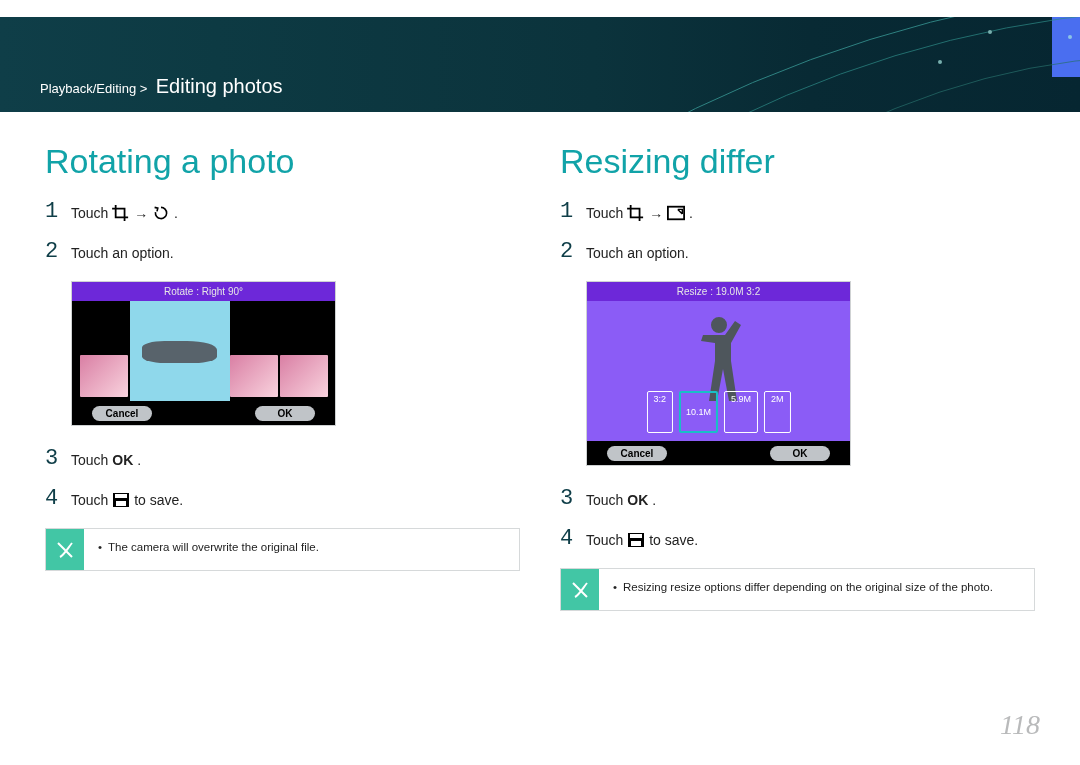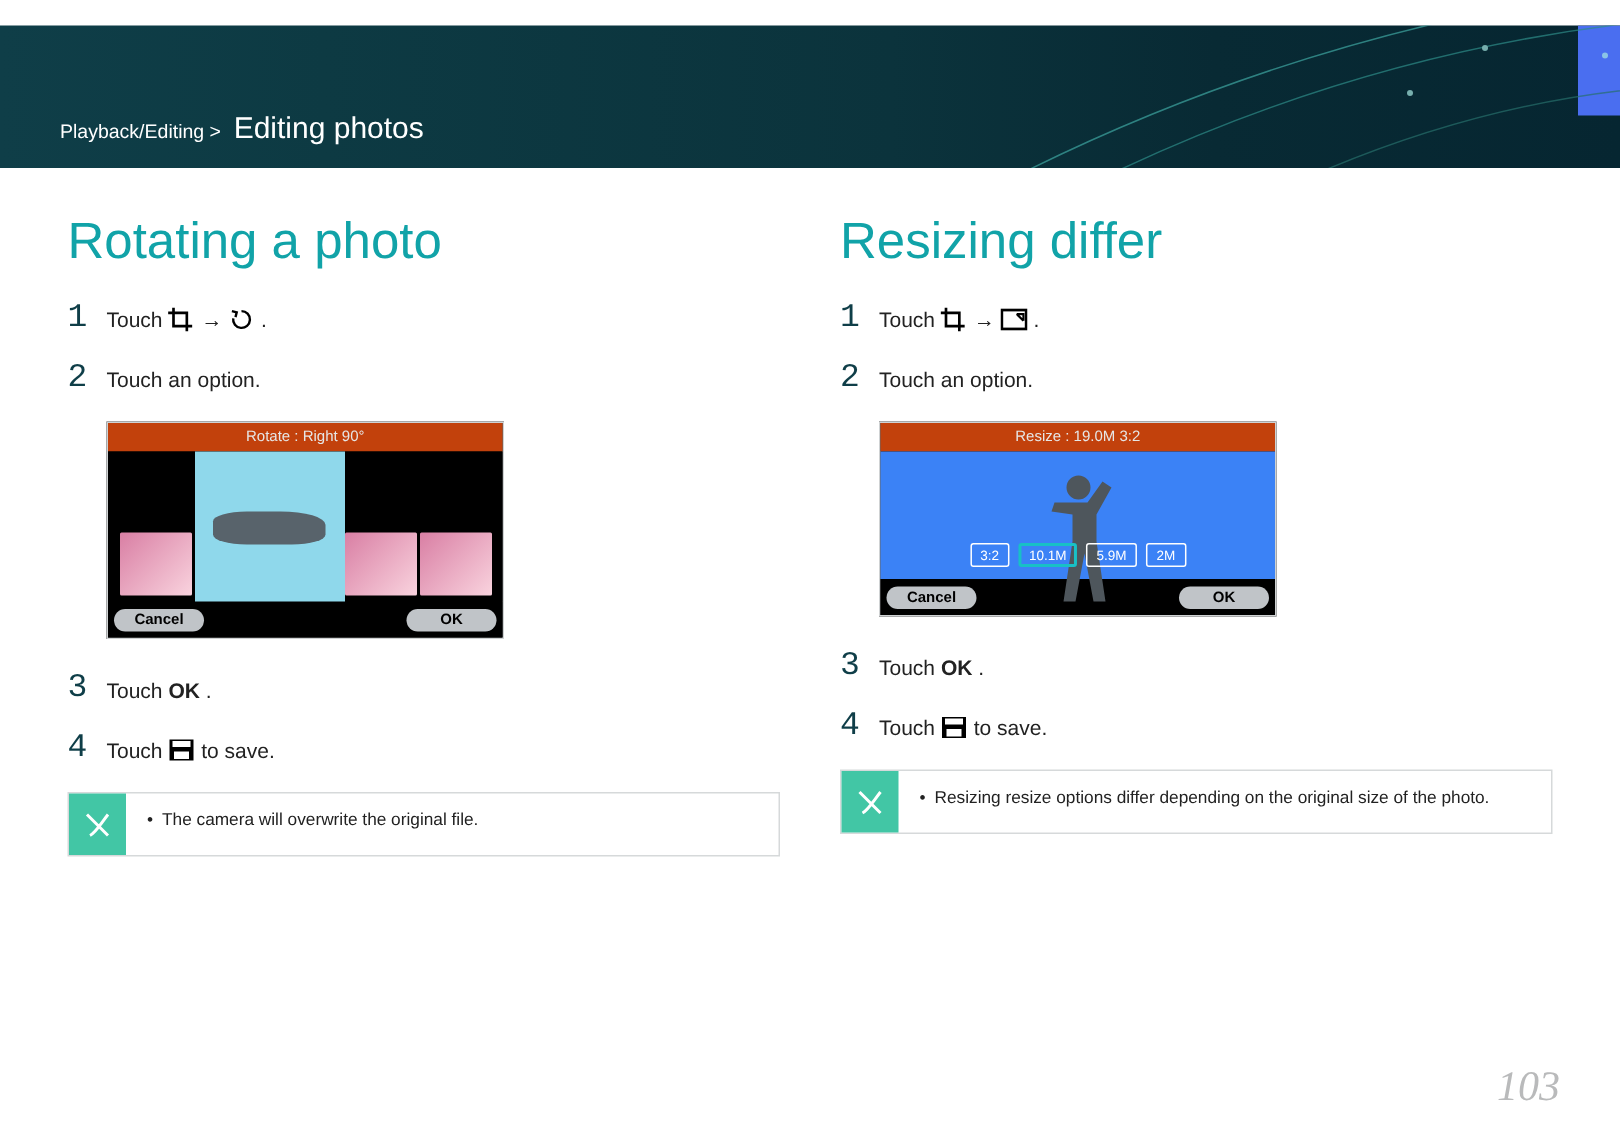--- a/index.html
+++ b/index.html
@@ -100,46 +100,46 @@
     margin: 0 0 22px 26px;
     font-size: 10px;
     color: #fff;
     background:#000;
     position: relative;
   }
   .shot-header {
     text-align:center;
     font-size:10px;
     padding:4px 0;
-    background:#c2410c;
+    background:#6d28d9;
     color:#e6e6e6;
   }
   .shot-body { position:relative; height:100px; background:#000; display:flex; align-items:flex-end; justify-content:center; }
   
   .thumbs { display:flex; gap:2px; padding:0 4px 4px; }
   .thumb { width:48px; height:42px; background:linear-gradient(135deg,#d97fa4,#f9d3de); border-radius:1px; }
   .thumb.sel { outline:2px solid #18c0c6; outline-offset:-2px; }
   .rot-center { position:absolute; left:58px; top:0; width:100px; height:100px; background:#8fd8eb; }
   .rot-mass { position:absolute; left:70px; top:40px; width:75px; height:22px; background:#58636b; border-radius:30% 40% 30% 30%; }
-  .shot-footer { display:flex; justify-content:space-between; background:#000; padding:2px 0 0; }
+  .shot-footer { display:flex; justify-content:space-between; background:#000; padding:2px 16px 0; }
   .shot-btn { width:60px; text-align:center; background:#c0c4c8; color:#000; font-size:10px; font-weight:bold; padding:2px 0; border-radius:10px; margin:3px 4px 4px; }
 
   
-  .shot.resize .shot-body { height:85px; background:#3b82f6; }
+  .shot.resize .shot-body { height:140px; background:#8b5cf6; }
   .kid {
     width:70px; height:100px; position:absolute; left:50%; top:8px; transform:translateX(-50%);
   }
   .opts {
     position:absolute; bottom:8px; left:50%; transform:translateX(-50%);
     display:flex; gap:6px;
   }
   .opt {
     border:1px solid #fff; color:#fff; font-size:9px; padding:2px 6px; border-radius:2px;
   }
-  .opt.sel { border:2px solid #18c0c6; padding:1px 5px; }
+  .opt.sel { border:2px solid #18c0c6; padding:14px 5px; }
 
   
   .tip {
     display:flex;
     border:1px solid #d6d9da;
     background:#fff;
     font-size:11.5px;
     color:#222;
   }
   .tip .badge {
@@ -352,13 +352,13 @@
       </div>
       <div class="content">
         <ul>
             <li>Resizing resize options differ depending on the original size of the photo.</li>
           </ul>
       </div>
     </div>
   </div>
 </div>
 
-<div class="pageno">103</div>
+<div class="pageno">118</div>
 
 </body></html>

